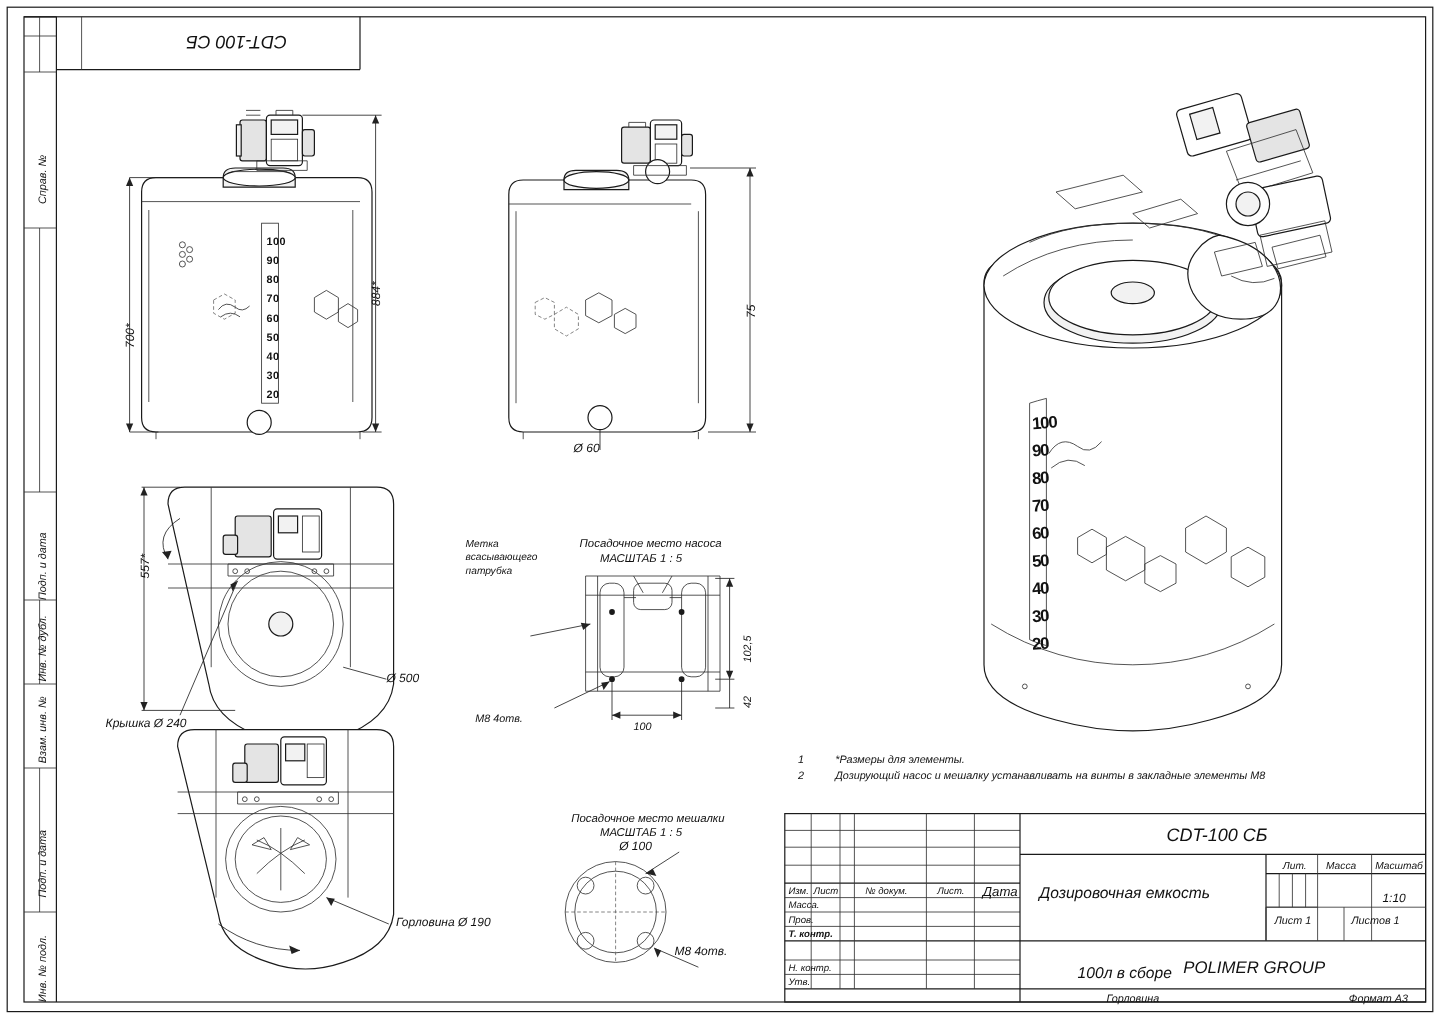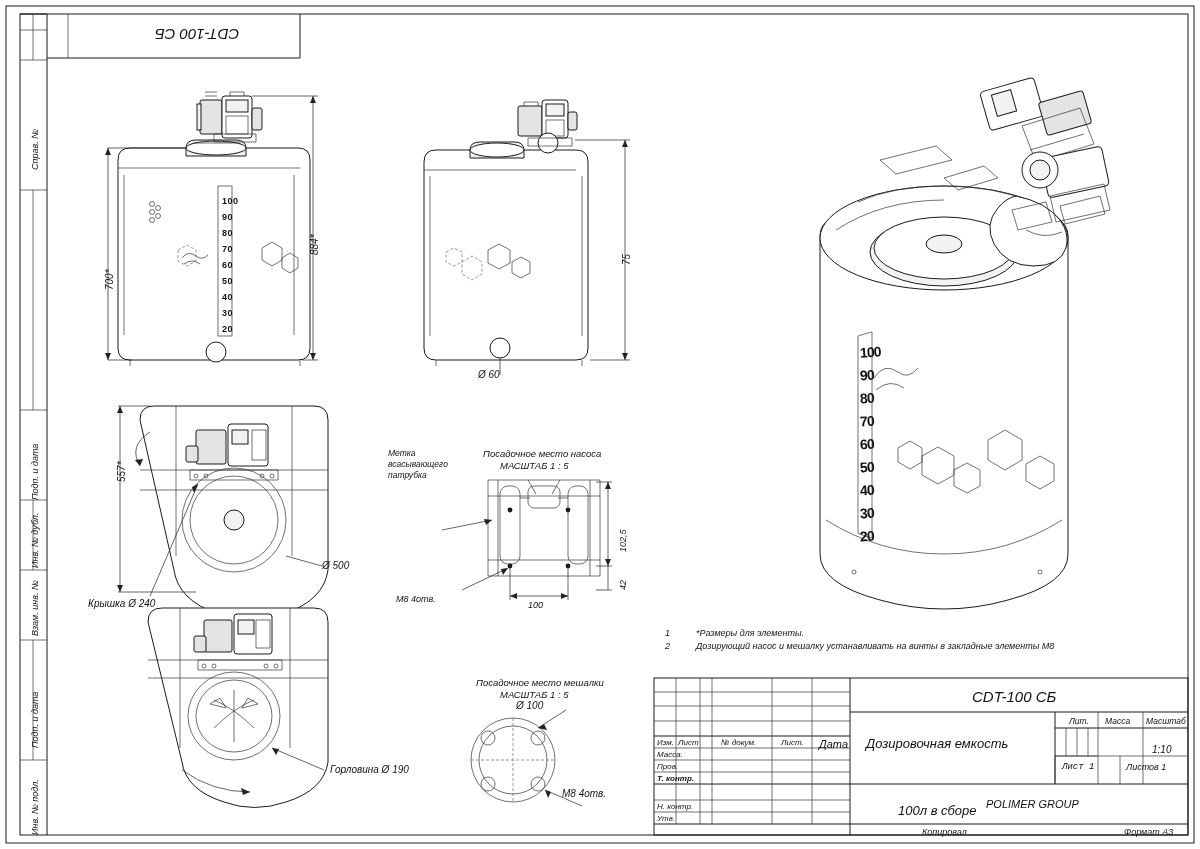--- a/index.html
+++ b/index.html
@@ -423,20 +423,20 @@
   <div class="txt it" style="left:657px; top:814px; font-size:8px;">Утв.</div>
 
   <div class="txt it" style="left:972px; top:688px; font-size:15px;">CDT-100 СБ</div>
   <div class="txt it" style="left:866px; top:736px; font-size:13px;">Дозировочная емкость</div>
   <div class="txt it" style="left:898px; top:757px; font-size:13px;margin-top:46px;">100л в сборе</div>
 
   <div class="txt it" style="left:1069px; top:716px; font-size:8.5px;text-align:right;">Лит.</div>
   <div class="txt it" style="left:1105px; top:716px; font-size:8.5px;">Масса</div>
   <div class="txt it" style="left:1146px; top:716px; font-size:8.5px;">Масштаб</div>
   <div class="txt it" style="left:1152px; top:744px; font-size:10px;">1:10</div>
-  <div class="txt it" style="left:1062px; top:762px; font-size:9px;font-family:Liberation Mono, monospace;">Лист 1</div>
+  <div class="txt it" style="left:1062px; top:762px; font-size:9px;">Лист 1</div>
   <div class="txt it" style="left:1126px; top:762px; font-size:9px;">Листов 1</div>
-  <div class="txt it" style="left:986px; top:798px; font-size:11px;text-align:right;">POLIMER GROUP</div>
-
-  <div class="txt it" style="left:922px; top:827px; font-size:9px;">Копировал</div>
+  <div class="txt it" style="left:986px; top:798px; font-size:14px;text-align:right;">POLIMER GROUP</div>
+
+  <div class="txt it" style="left:922px; top:827px; font-size:9px;">Горловина</div>
   <div class="txt it" style="left:1124px; top:827px; font-size:9px;">Формат А3</div>
 
 </div>
 
 </body></html>

